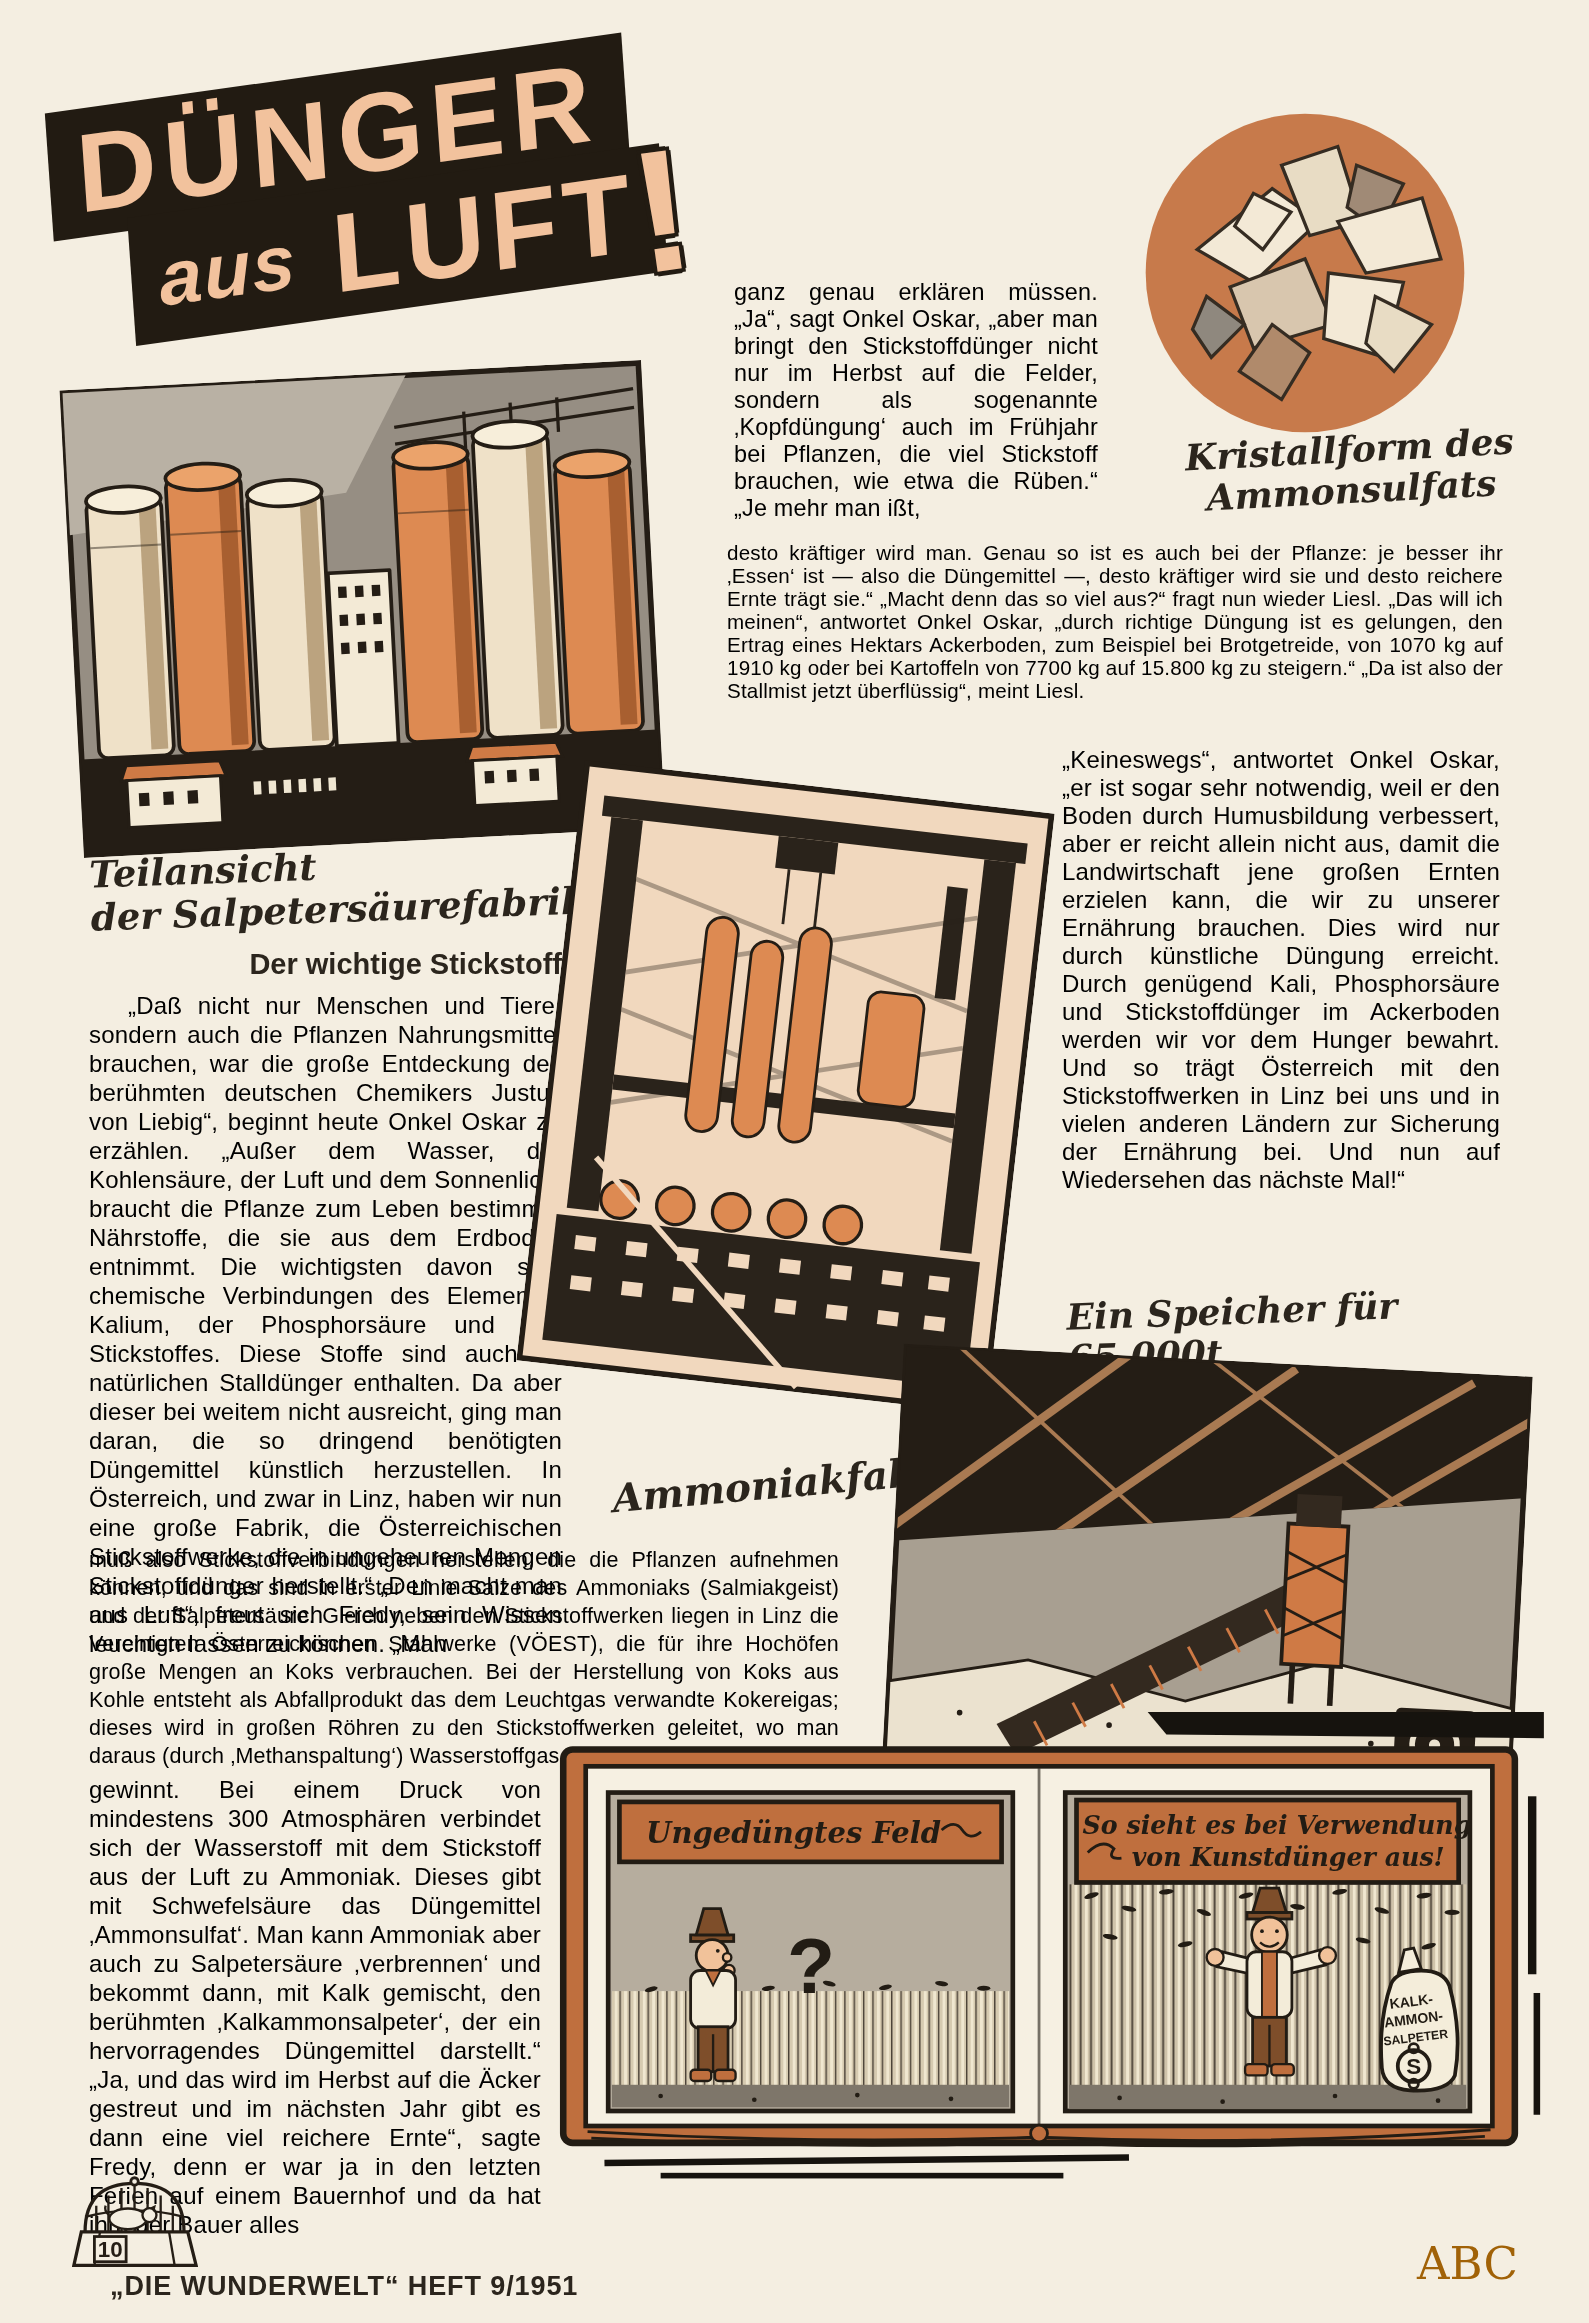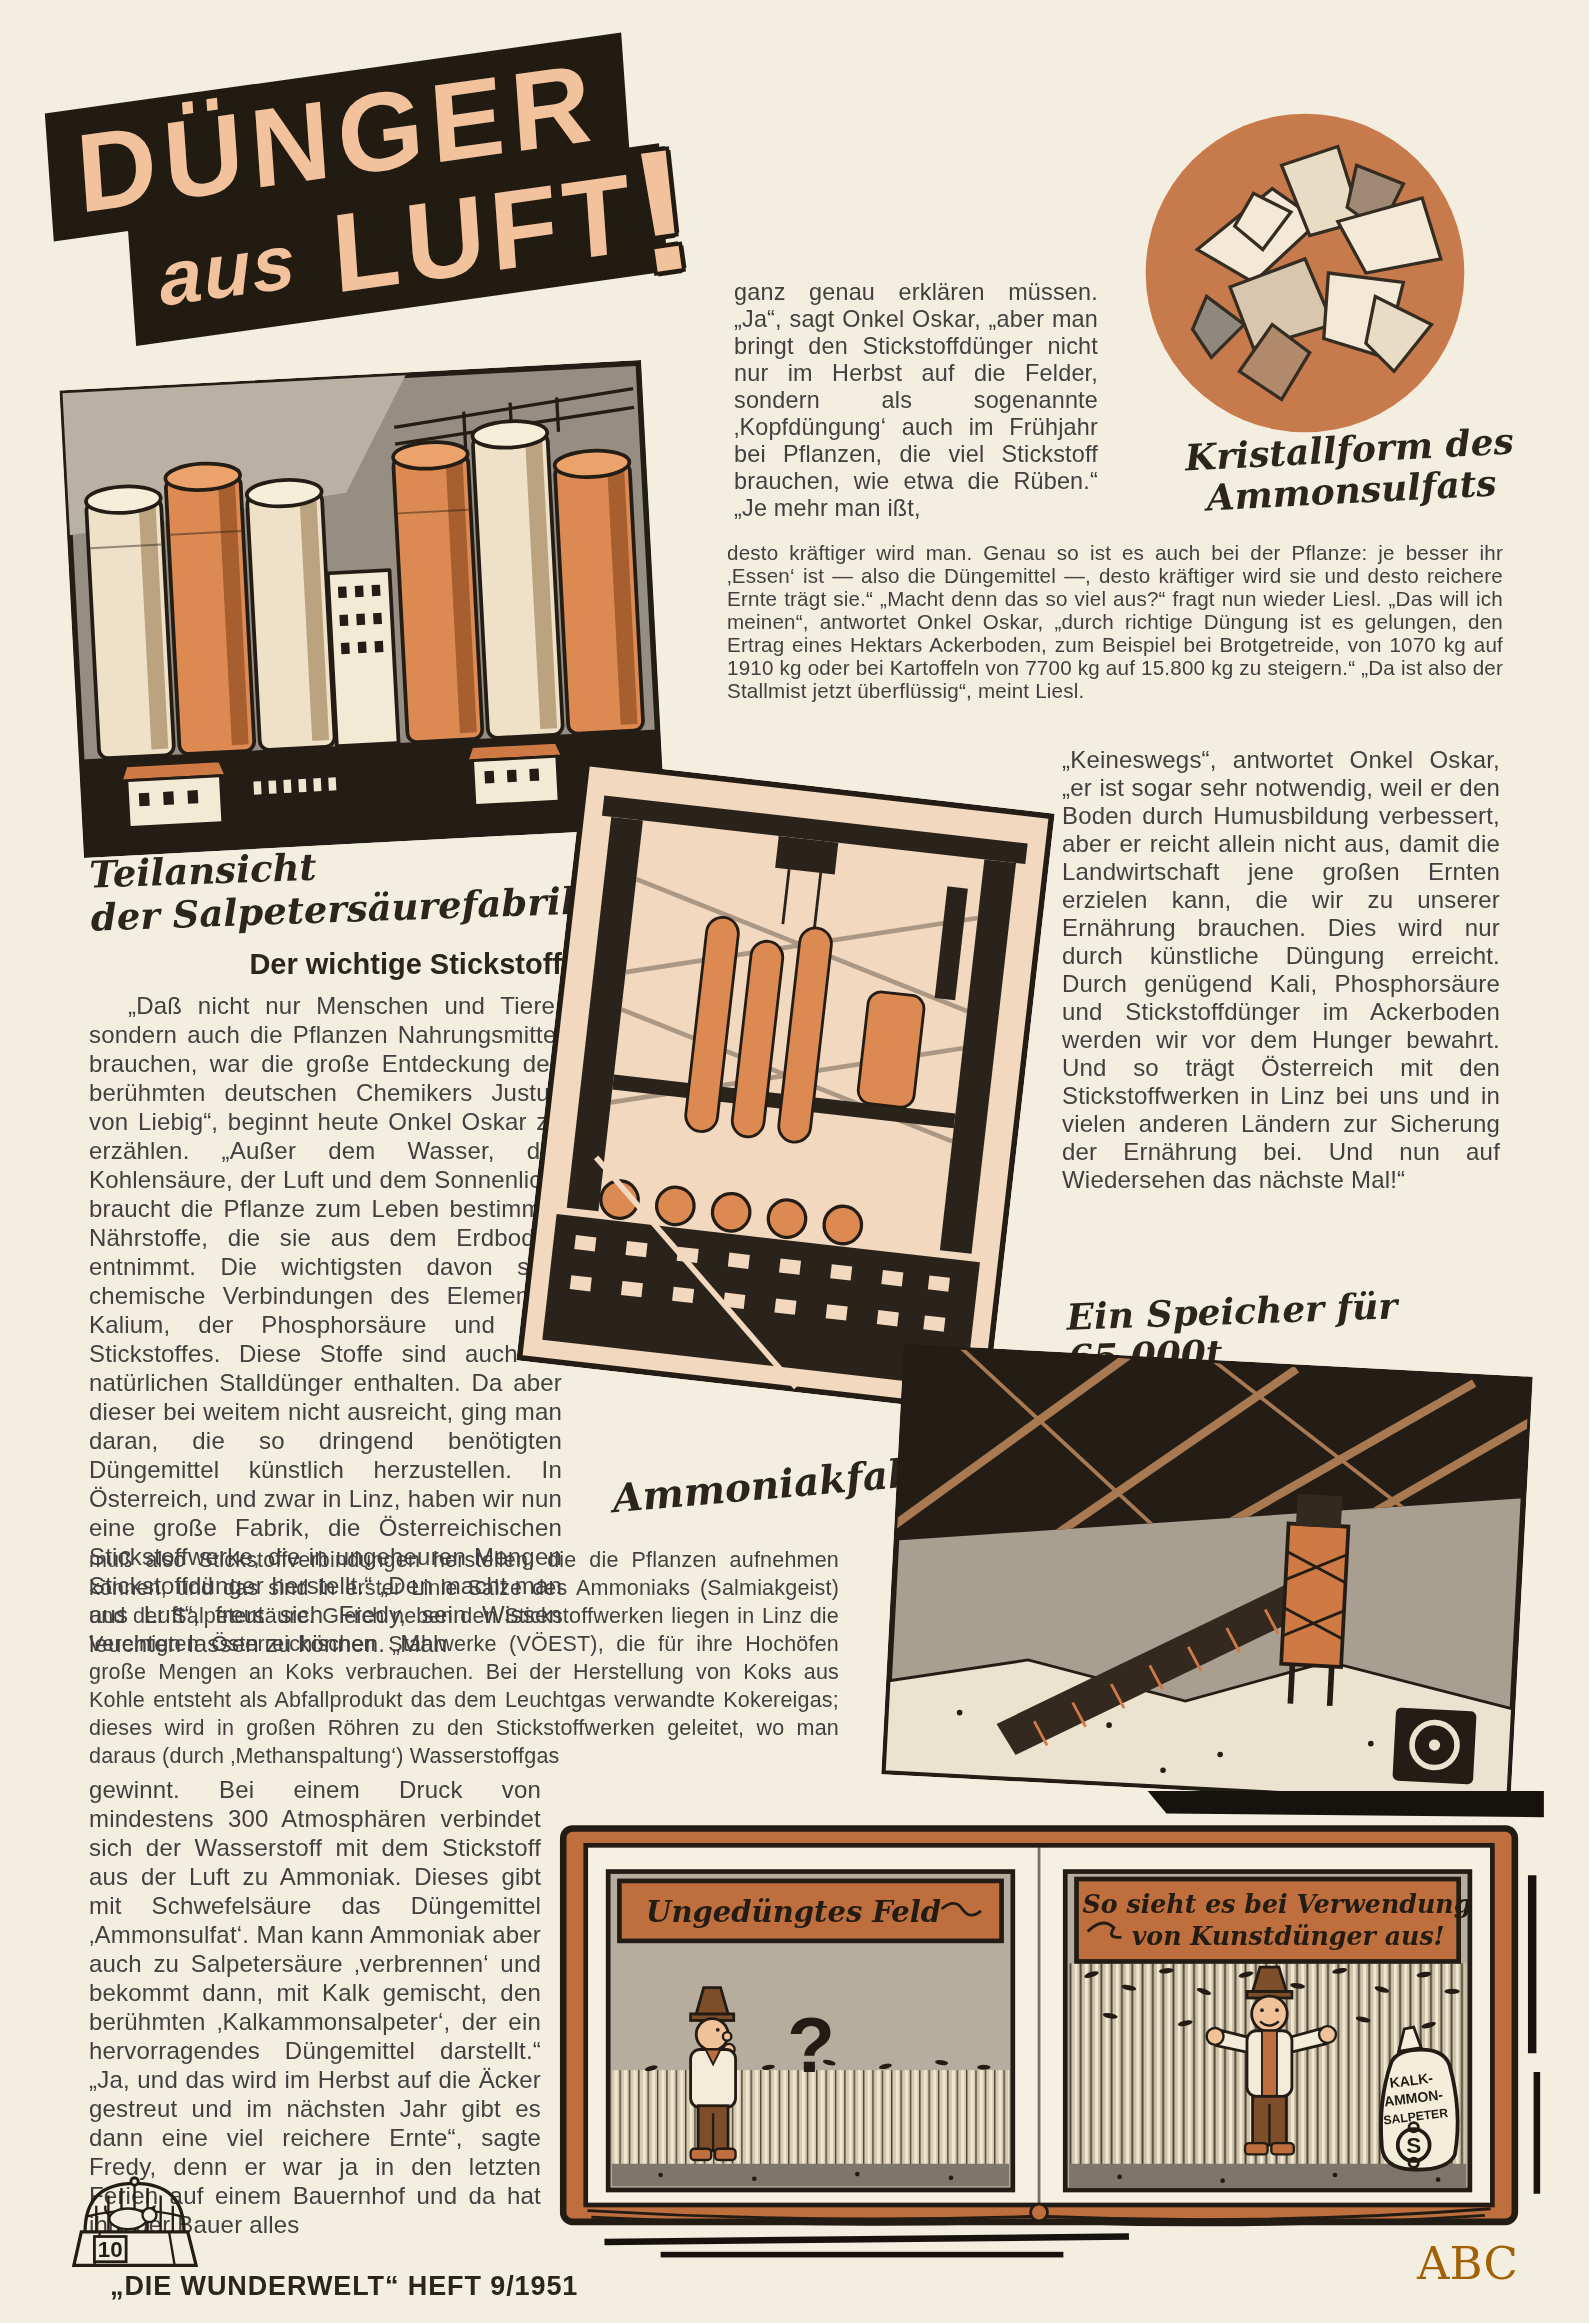--- a/index.html
+++ b/index.html
@@ -2,21 +2,21 @@
 <html style="font-size:15px"><head>
 <meta charset="utf-8">
 <style>
   html,body{margin:0;padding:0;background:#6b665d;}
   .page{
     position:relative;width:1589px;height:2324px;margin:0 auto;
     background:#f4eee1;overflow:hidden;color:#2b251d;
     font-family:"Liberation Sans",sans-serif;
   }
   .body-txt{
-    position:absolute;text-align:justify;color:#404040;
+    position:absolute;text-align:justify;color:#000000;
     font-family:"Liberation Sans",sans-serif;letter-spacing:0.2px;
   }
   .caption{
     position:absolute;font-family:"DejaVu Serif",serif;font-style:italic;
     font-weight:bold;color:#2b251d;line-height:1.15;
   }
   
   .title-block{position:absolute;left:54px;top:66px;transform:rotate(-8deg);width:675px;}
   .slab{display:inline-block;background:#221b12;color:#f2c29d;font-weight:bold;
         line-height:.95;padding:13px 28px 9.4px 28px;transform:skewX(-4deg);}
@@ -288,21 +288,21 @@
         <line x1="474" y1="320" x2="474" y2="362" stroke="#241d15" stroke-width="6"></line>
       </g>
       <g>
         <rect x="545" y="360" width="86" height="78" rx="6" fill="#241d15"></rect>
         <circle cx="588" cy="398" r="24" fill="none" stroke="#ebe2cf" stroke-width="6"></circle>
         <circle cx="588" cy="398" r="6" fill="#ebe2cf"></circle>
       </g>
     </svg>
   </div>
 
-  <div class="illus" style="left:548px;top:1791px;">
+  <div class="illus" style="left:548px;top:1712px;">
     <svg width="998" height="473" viewBox="0 0 1065 505">
       <defs>
         <pattern id="wheatTall" width="11" height="216" patternUnits="userSpaceOnUse">
           <rect width="11" height="216" fill="#cfc3aa"></rect>
             <rect x="1" width="3" height="216" fill="#f0e7d0"></rect>
             <rect x="6.5" width="2" height="216" fill="#4a4136"></rect>
         </pattern>
         <pattern id="wheatShort" width="10" height="120" patternUnits="userSpaceOnUse">
           <rect width="10" height="120" fill="#d6cab0"></rect>
             <rect x="1" width="3" height="120" fill="#f0e7d0"></rect>

